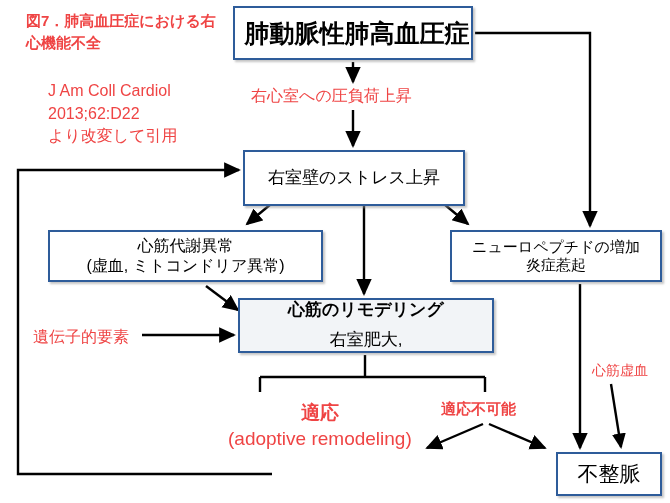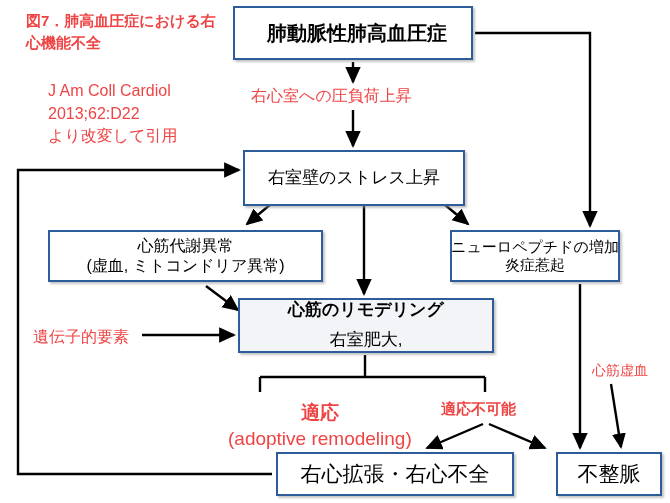--- a/index.html
+++ b/index.html
@@ -16,24 +16,24 @@
     flex-direction:column;
     align-items:center;
     justify-content:center;
     text-align:center;
     color:#000000;
     line-height:1.22;
     box-shadow:2px 2px 2px rgba(150,150,150,0.55);
   }
   .node .ln{display:block;white-space:nowrap;}
 
-  #node-pah{left:233px;top:6px;width:240px;height:54px;font-size:20px;font-weight:bold;letter-spacing:0px;padding-left:8px;}
+  #node-pah{left:233px;top:6px;width:240px;height:54px;font-size:25px;font-weight:bold;letter-spacing:0px;padding-left:8px;}
   #node-stress{left:243px;top:150px;width:222px;height:56px;font-size:17px;}
   #node-metab{left:48px;top:230px;width:275px;height:52px;font-size:16px;text-align:right;}
-  #node-neuro{left:450px;top:230px;width:170px;height:52px;font-size:15px;}
+  #node-neuro{left:450px;top:230px;width:212px;height:52px;font-size:15px;}
   #node-remodel{left:238px;top:298px;width:256px;height:55px;font-size:17px;background:#F2F4F7;justify-content:space-between;}
   #node-remodel .l1{font-weight:bold;}
   #node-failure{left:276px;top:452px;width:238px;height:44px;font-size:21px;}
   #node-arrhythmia{left:556px;top:452px;width:106px;height:44px;font-size:21px;}
 
   .freetext{position:absolute;color:#ef4444;white-space:nowrap;}
   #caption-title{left:26px;top:10px;font-size:15px;font-weight:bold;line-height:1.45;white-space:normal;width:200px;}
   #caption-ref{left:48px;top:80px;font-size:16px;line-height:1.42;}
   #lbl-pressure{left:251px;top:86px;font-size:16px;}
   #lbl-genetic{left:33px;top:327px;font-size:16px;}
@@ -111,23 +111,20 @@
   <div class="node" id="node-neuro">
     <span class="ln">ニューロペプチドの増加</span>
     <span class="ln">炎症惹起</span>
   </div>
 
   <div class="node" id="node-remodel">
     <span class="ln l1">心筋のリモデリング</span>
     <span class="ln">右室肥大,</span>
   </div>
 
-  <div class="node" id="node-failure">
-    <span class="ln">右心拡張・右心不全</span>
-  </div>
 
   <div class="node" id="node-arrhythmia">
     <span class="ln">不整脈</span>
   </div>
 
   <div class="freetext" id="lbl-pressure">右心室への圧負荷上昇</div>
 
   <div class="freetext" id="lbl-genetic">遺伝子的要素</div>
 
   <div class="freetext" id="lbl-ischemia">心筋虚血</div>

